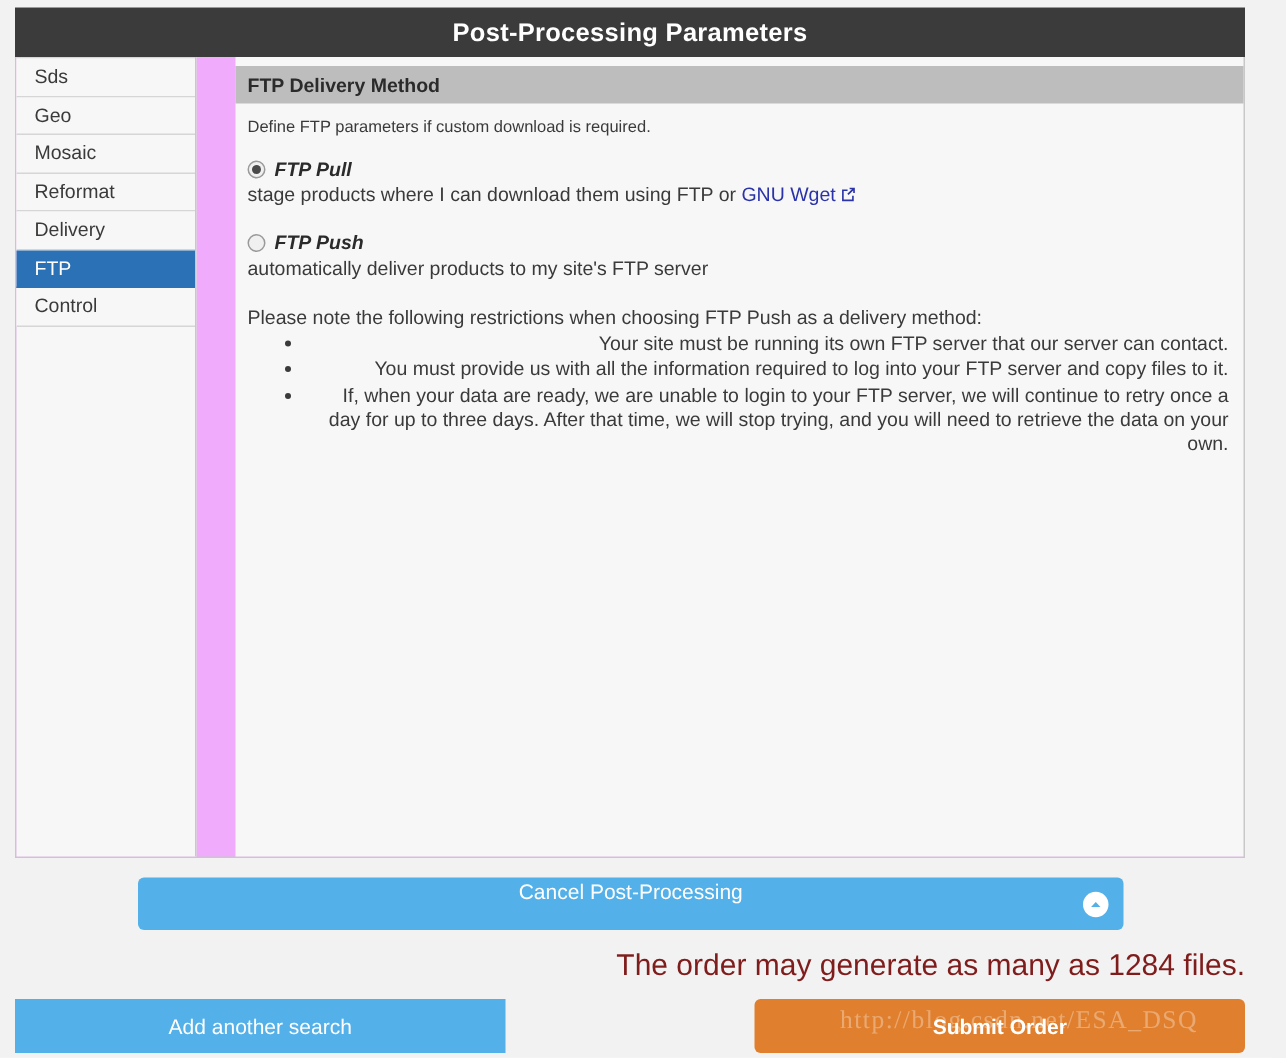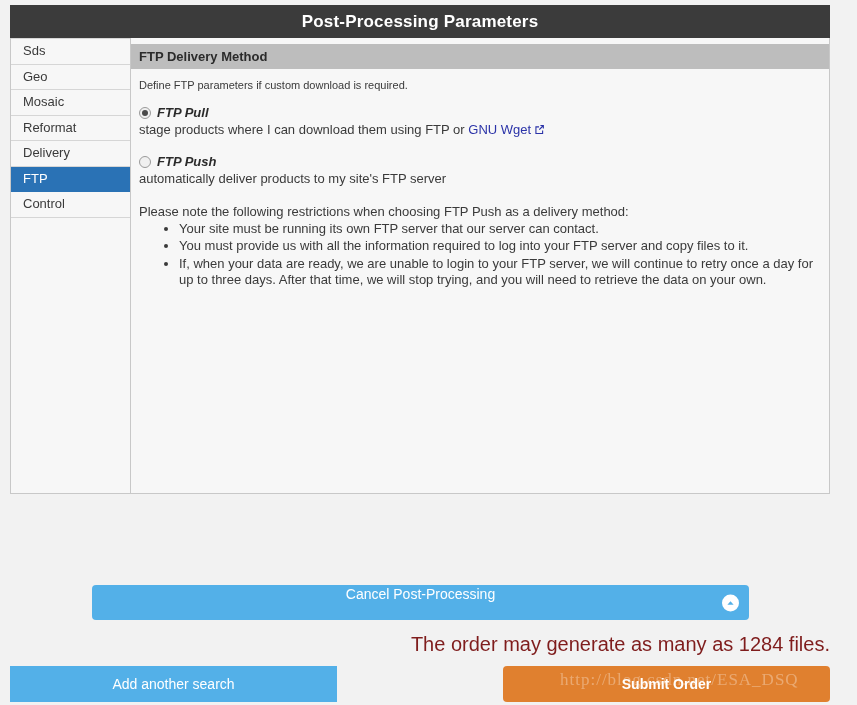--- a/index.html
+++ b/index.html
@@ -35,22 +35,23 @@
     align-items: center;
     justify-content: center;
     letter-spacing: 0.2px;
   }
   .panel-body {
     display: flex;
     align-items: flex-start;
     background: #f0abfc;
     border: 1px solid #c8c8c8;
     border-top: none;
-    height: 456px;
+    height: 534px;
     box-sizing: border-box;
+    gap: 26px;
   }
 
   
   .sidebar {
     width: 120px;
     flex: 0 0 120px;
     border-right: 1px solid #c8c8c8;
     align-self: stretch;
     background: #f7f7f7;
     box-sizing: border-box;
@@ -158,20 +159,21 @@
     font-size: 13px;
     color: #3a3a3a;
   }
   .restrictions ul {
     margin: 2px 0 0 0;
     padding-left: 40px;
   }
   .restrictions li {
     margin: 0 0 1px 0;
     line-height: 1.25;
+    text-align: right;
   }
 
   
   .cancel-btn {
     position: absolute;
     left: 92px;
     top: 585px;
     width: 657px;
     height: 35px;
     background: #53b0e8;

